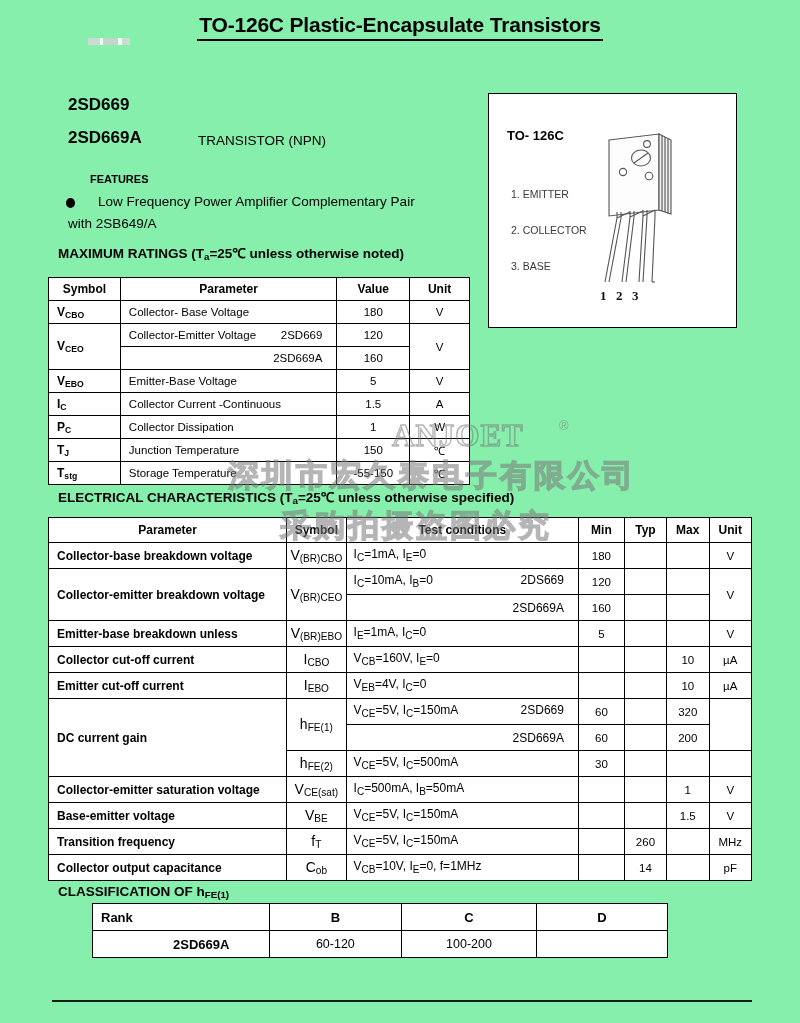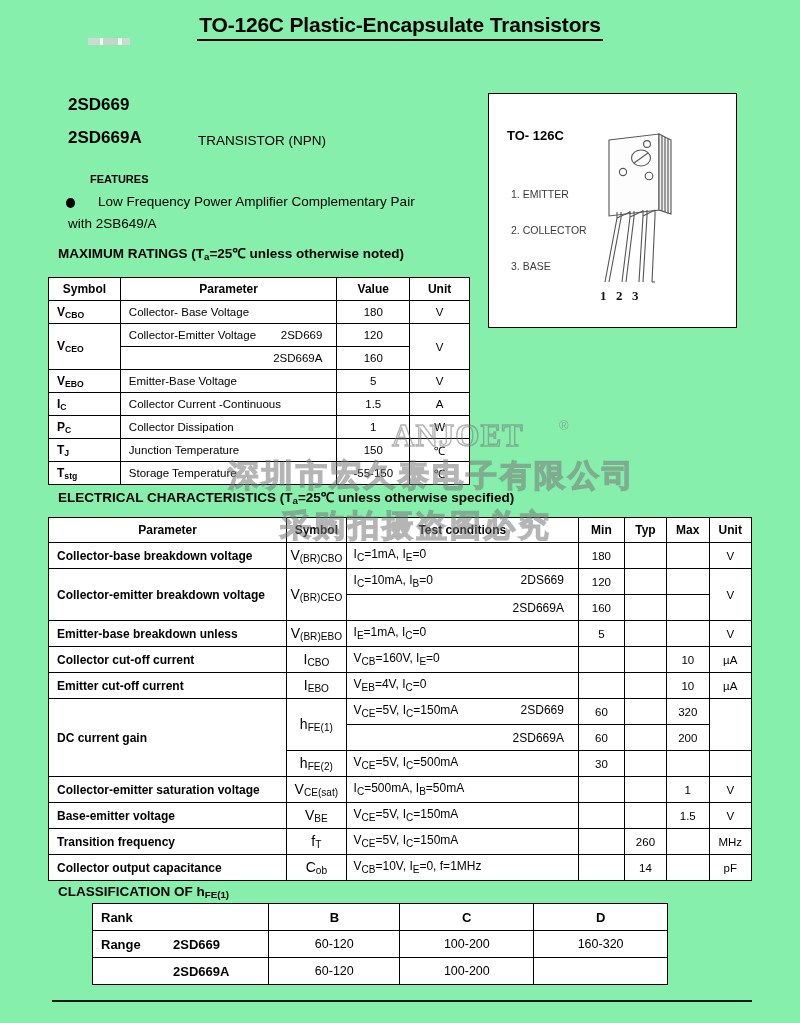--- a/index.html
+++ b/index.html
@@ -589,31 +589,20 @@
         <th style="text-align:left;padding-left:8px">Rank</th>
         <th>B</th>
         <th>C</th>
         <th>D</th>
       </tr>
     </thead>
     <tbody>
       <tr>
         <td>
           <div class="rank-wrap">
-            <span class="rank-lab">Range</span>
-            <span>2SD669</span>
-          </div>
-        </td>
-        <td class="c">60-120</td>
-        <td class="c">100-200</td>
-        <td class="c">160-320</td>
-      </tr>
-      <tr>
-        <td>
-          <div class="rank-wrap">
             <span class="rank-lab"></span>
             <span>2SD669A</span>
           </div>
         </td>
         <td class="c">60-120</td>
         <td class="c">100-200</td>
         <td class="c"></td>
       </tr>
     </tbody>
   </table>

